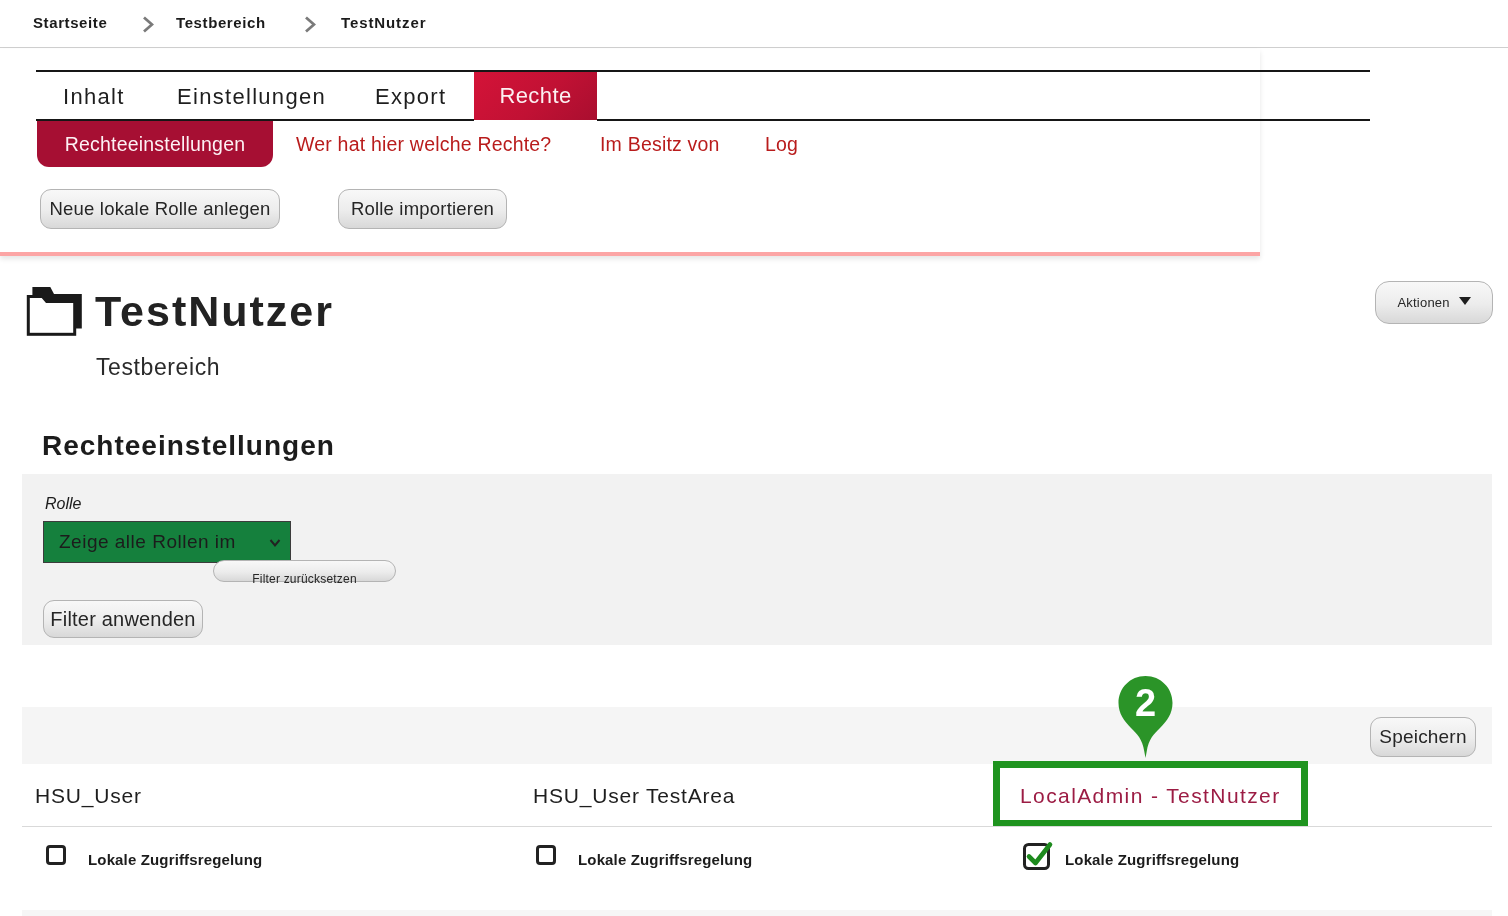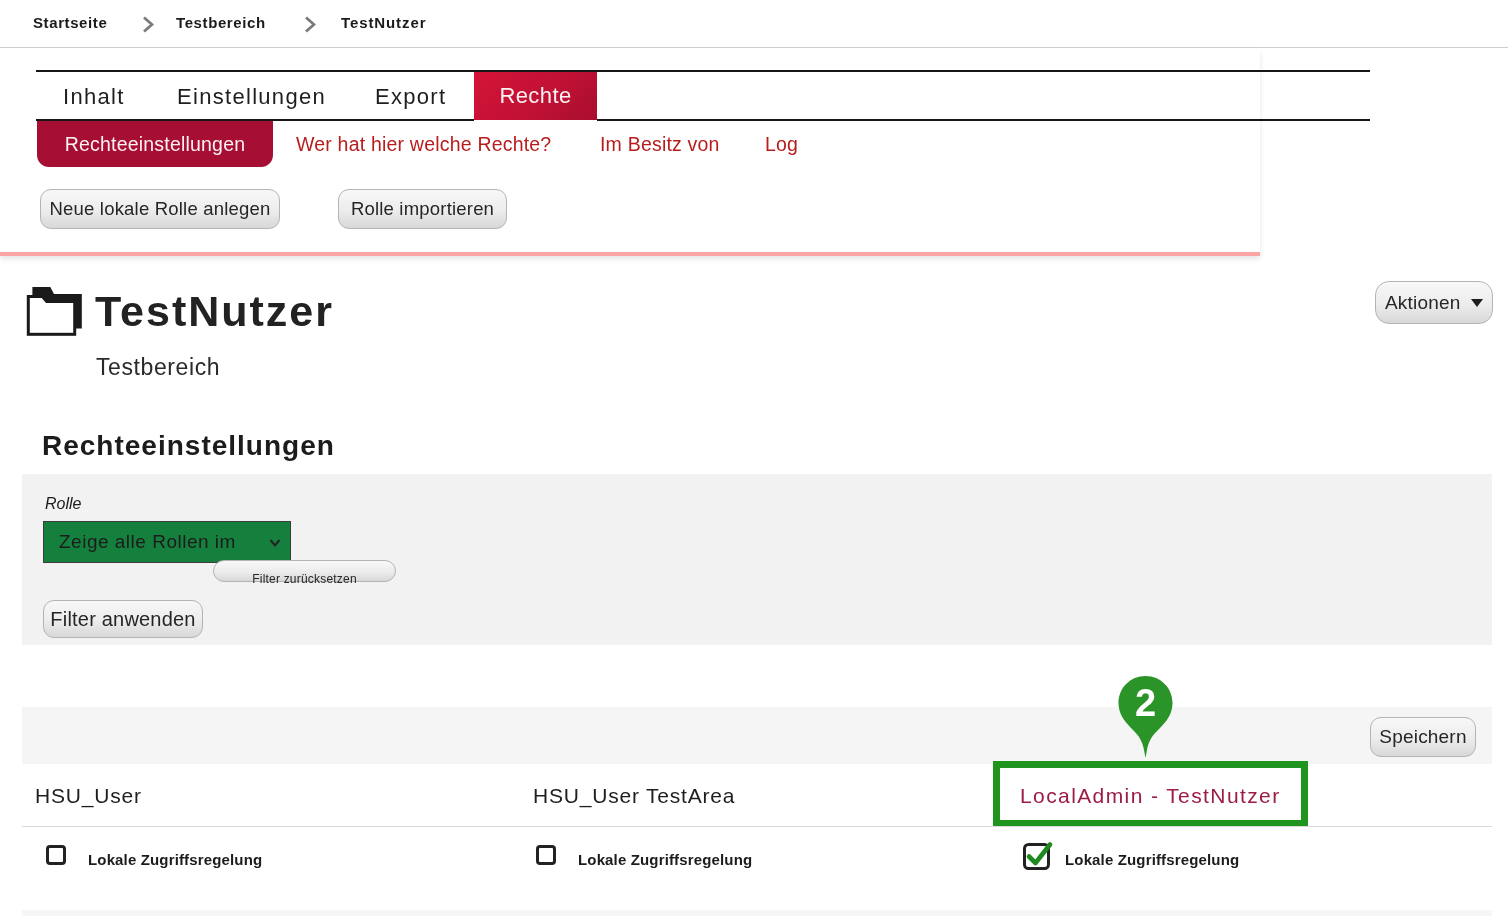--- a/index.html
+++ b/index.html
@@ -95,21 +95,21 @@
     <div class="gbtn" style="left:40px; top:140px; width:240px; height:40px; line-height:38px;">Neue lokale Rolle anlegen</div>
     <div class="gbtn" style="left:290px; top:140px; width:169px; height:40px; line-height:38px;margin-left:48px;">Rolle importieren</div>
   </div>
 
   <svg class="abs" style="left:26px; top:280px;" width="57" height="58" viewBox="0 0 57 58">
     <rect x="2.3" y="16.5" width="46.4" height="37.8" fill="#fff" stroke="#1a1a1a" stroke-width="3"></rect>
     <path d="M6.4,7 L24.3,7 L28,14 L55.8,14 L55.8,48.6 L48.2,48.6 L48.2,23 L20,23 L14,16 L6.4,16 Z" fill="#1a1a1a"></path>
   </svg>
   <div id="title">TestNutzer</div>
   <div id="subtitle">Testbereich</div>
-  <div class="gbtn" style="left:1375px; top:281px; width:118px; height:43px; line-height:41px; font-size:19px; border-radius:14px;">Aktionen <span style="display:inline-block; width:0; height:0; border-left:6.5px solid transparent; border-right:6.5px solid transparent; border-top:8px solid #1e1e1e; vertical-align:2px; margin-left:5px;"></span></div>
+  <div class="gbtn" style="left:1375px; top:281px; width:118px; height:43px; line-height:41px; font-size:13px; border-radius:14px;">Aktionen <span style="display:inline-block; width:0; height:0; border-left:6.5px solid transparent; border-right:6.5px solid transparent; border-top:8px solid #1e1e1e; vertical-align:2px; margin-left:5px;"></span></div>
 
   <div id="h3">Rechteeinstellungen</div>
 
   <div id="filterbox"></div>
   <div id="rolle">Rolle</div>
   <div id="selbox">
       <span>Zeige alle Rollen im</span>
     <svg style="position:absolute; right:9px; top:17px;" width="12" height="9" viewBox="0 0 12 9">
         <path d="M1.5 1 L6 6.5 L10.5 1" fill="none" stroke="#222" stroke-width="2"></path>
       </svg>

